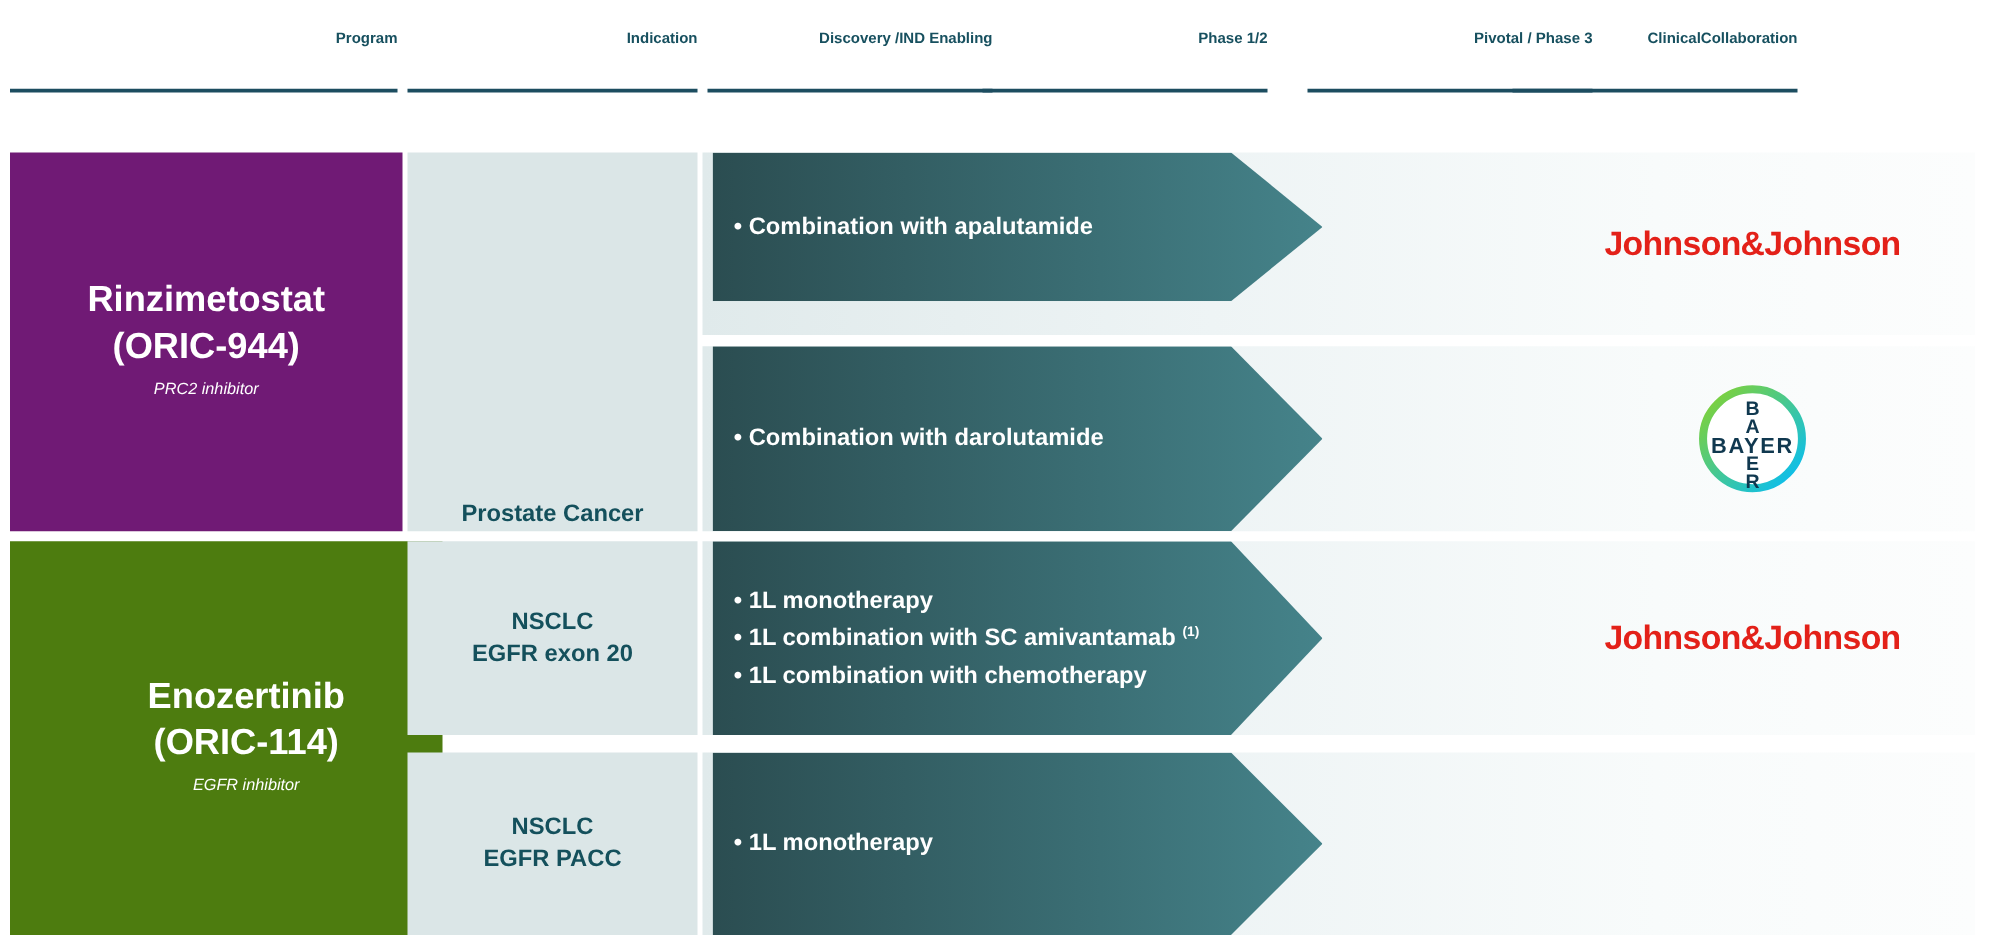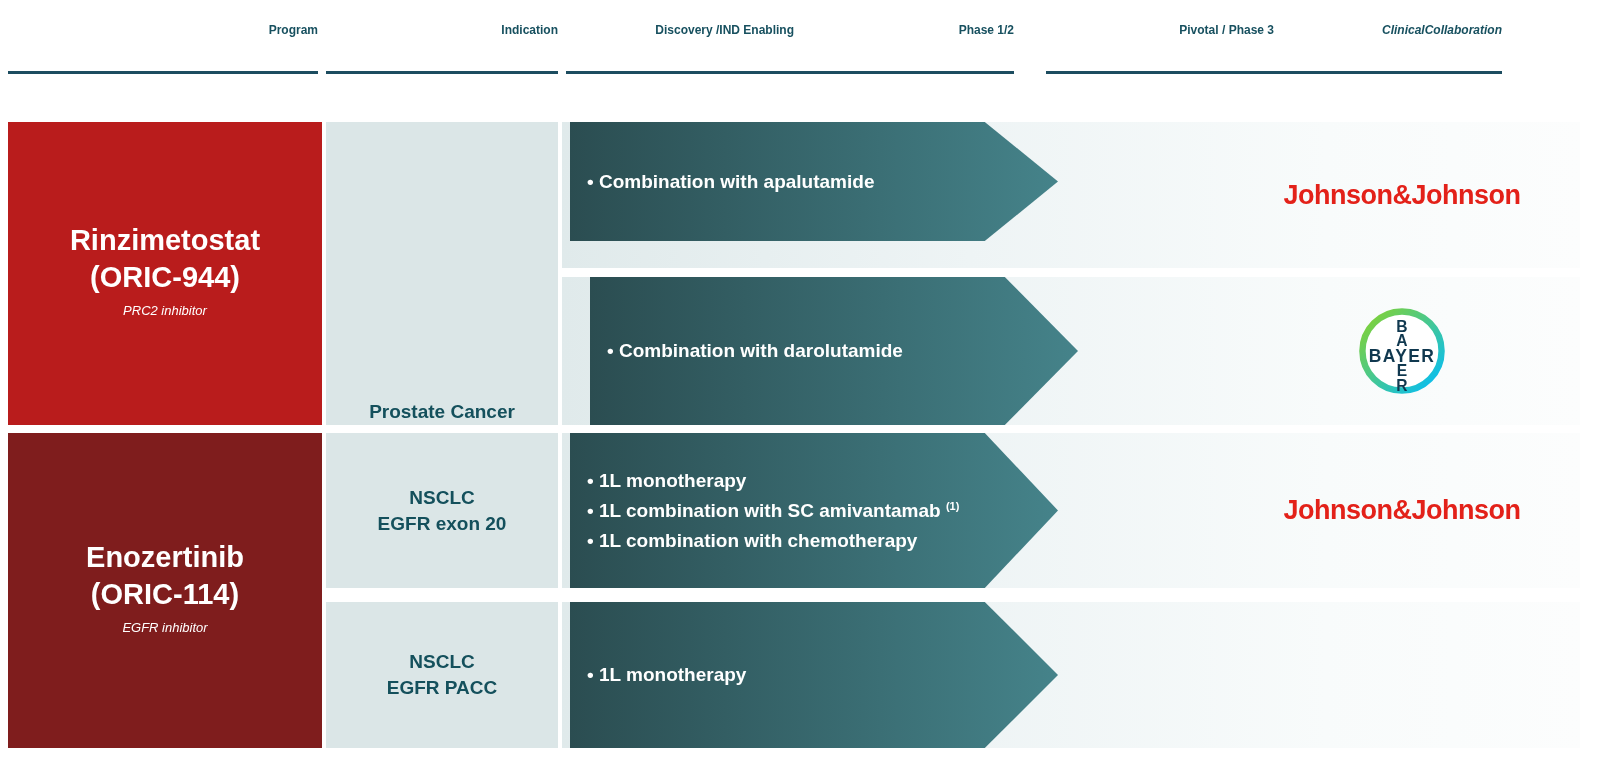--- a/index.html
+++ b/index.html
@@ -21,22 +21,22 @@
   .section-label{
     position:absolute;left:8px;top:88px;
     color:#14505c;font-weight:bold;font-size:18px;letter-spacing:2.5px;
   }
   
   .program-block{
     position:absolute;left:8px;width:314px;
     display:flex;flex-direction:column;justify-content:center;align-items:center;
     color:#ffffff;text-align:center;
   }
-  .program-block.p1{background:#b91c1c;}
-  .program-block.p2{background:#7f1d1d;}
+  .program-block.p1{background:#701a75;}
+  .program-block.p2{background:#4d7c0f;padding-left:32px;}
   .prog-name,.prog-code{font-weight:bold;font-size:29px;line-height:37px;}
   .prog-mech{font-style:italic;font-size:13px;line-height:30px;}
   
   .indication-cell{
     position:absolute;left:326px;width:232px;background:#dbe6e7;
     display:flex;flex-direction:column;justify-content:center;align-items:center;
     color:#14505c;font-weight:bold;font-size:19px;line-height:26px;text-align:center;
   }
   
   .row-bg{
@@ -83,21 +83,21 @@
   <div class="hcol" style="left:566px;width:228px;">
     <span>Discovery /</span>
     <span>IND Enabling</span>
   </div>
   <div class="hcol" style="left:786px;width:228px;">
     <span>Phase 1/2</span>
   </div>
   <div class="hcol" style="left:1046px;width:228px;">
     <span>Pivotal / Phase 3</span>
   </div>
-  <div class="hcol" style="left:1274px;width:228px;font-style:italic;">
+  <div class="hcol" style="left:1210px;width:228px;">
     <span>Clinical</span>
     <span>Collaboration</span>
   </div>
 
 
   <div class="row-bg" style="top:122px;height:146px;"></div>
   <div class="row-bg" style="top:277px;height:148px;"></div>
 
   <div class="program-block p1" style="top:122px;height:303px;">
     <div class="prog-name">Rinzimetostat</div>
@@ -106,21 +106,21 @@
   </div>
 
   <div class="indication-cell" style="top:122px;height:303px;justify-content:flex-end;">
     <span>Prostate Cancer</span>
   </div>
 
   <div class="arrow" style="top:122px;height:119px;">
     <div class="bullet"><span>Combination with apalutamide</span></div>
   </div>
 
-  <div class="arrow" style="top:277px;height:148px;margin-left:20px;">
+  <div class="arrow" style="top:277px;height:148px;">
     <div class="bullet"><span>Combination with darolutamide</span></div>
   </div>
 
   <div class="partner-cell" style="top:122px;height:146px;">
     <span class="jnj">Johnson&amp;Johnson</span>
   </div>
 
   <div class="partner-cell" style="top:277px;height:148px;">
     <svg class="bayer-svg" viewBox="0 0 100 100">
       <defs>

